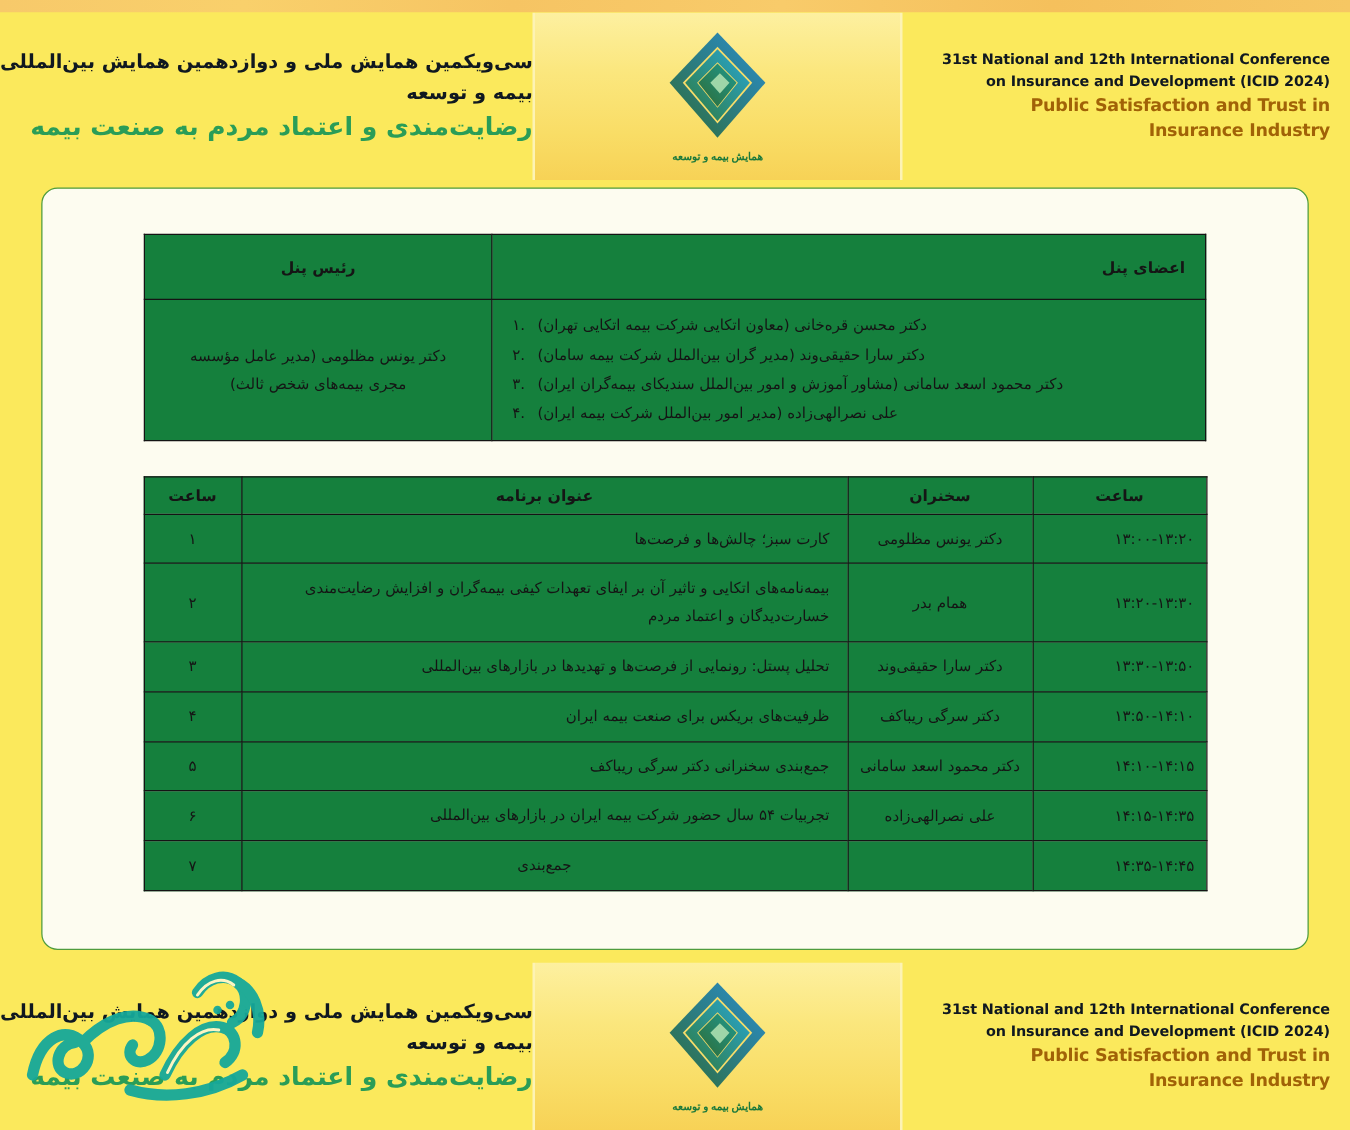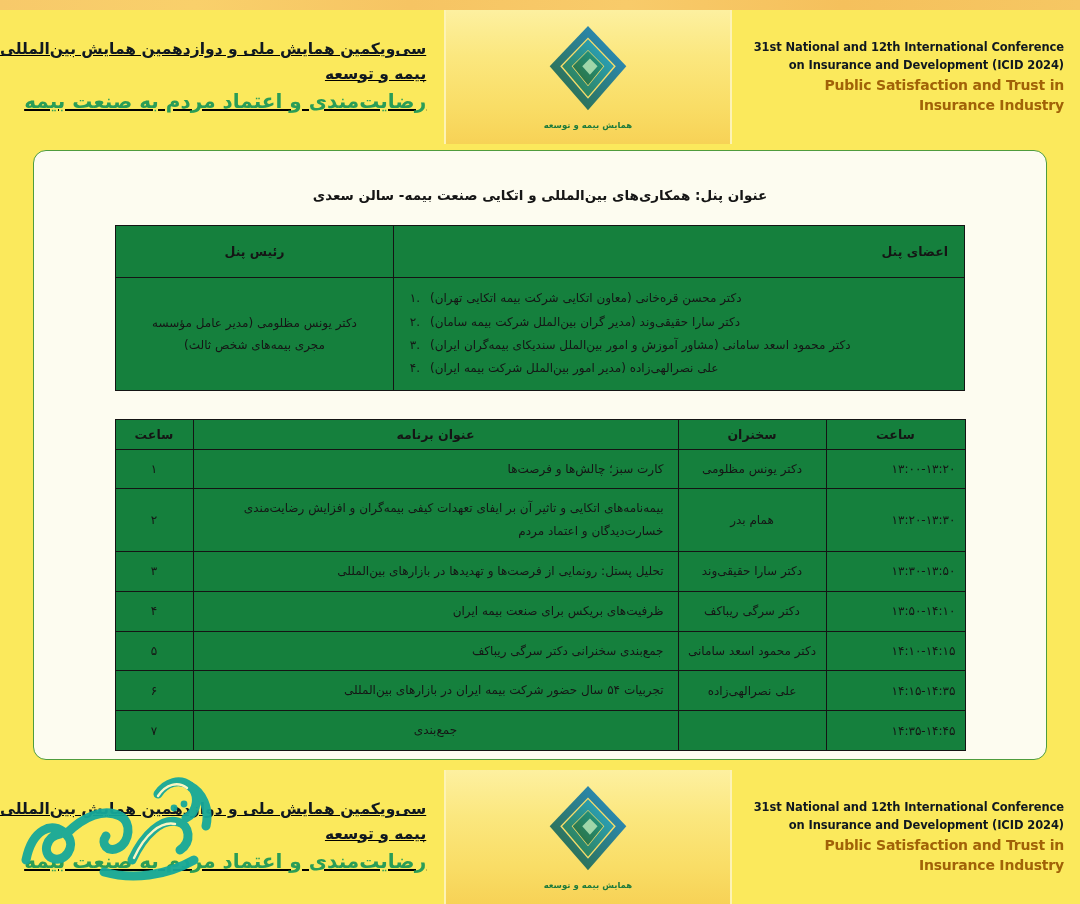--- a/index.html
+++ b/index.html
@@ -63,24 +63,22 @@
     width: 320px;
     align-items: center;
     justify-content: center;
     background: linear-gradient(180deg, #fdf0a0 0%, #fbe77e 35%, #f9dd66 72%, #f7d256 100%);
     border-left: 2px solid #fdf3b4;
     border-right: 2px solid #fdf3b4;
   }
   .banner .col-fa {
     flex: 1;
     align-items: flex-start;
-    padding-right: 18px;
     text-align: right;
     direction: rtl;
-    text-decoration: underline;
   }
 
   .en-line {
     font-family: "DejaVu Sans", "Liberation Sans", sans-serif;
     font-size: 11.5px;
     font-weight: bold;
     color: #101820;
     line-height: 1.55;
     letter-spacing: -0.1px;
     white-space: nowrap;
@@ -99,21 +97,21 @@
     color: #101820;
     line-height: 1.55;
     white-space: nowrap;
   }
   .fa-line.accent {
     color: #2a9d57;
     font-size: 20px;
   }
 
   
-  .logo-wrap { display: flex; flex-direction: column; align-items: center; }
+  .logo-wrap { display: flex; flex-direction: column; align-items: center; font-family: Liberation Serif, serif; }
   .logo-caption {
     margin-top: 4px;
     font-size: 8.5px;
     font-weight: bold;
     color: #1d7a3c;
     letter-spacing: 0.2px;
   }
 
   
   .card-area {
@@ -259,21 +257,20 @@
       <div class="fa-line">سی‌ویکمین همایش ملی و دوازدهمین همایش بین‌المللی</div>
       <div class="fa-line">بیمه و توسعه</div>
       <div class="fa-line accent">رضایت‌مندی و اعتماد مردم به صنعت بیمه</div>
     </div>
 
   </div>
 
   <div class="card-area">
     <div class="card">
 
-      <div class="panel-title">عنوان پنل: همکاری‌های بین‌المللی و اتکایی صنعت بیمه- سالن سعدی</div>
 
       <table class="panel-table">
         <thead>
           <tr>
             <th class="c-members">اعضای پنل</th>
             <th class="c-chair">رئیس پنل</th>
           </tr>
         </thead>
         <tbody>
           <tr>

